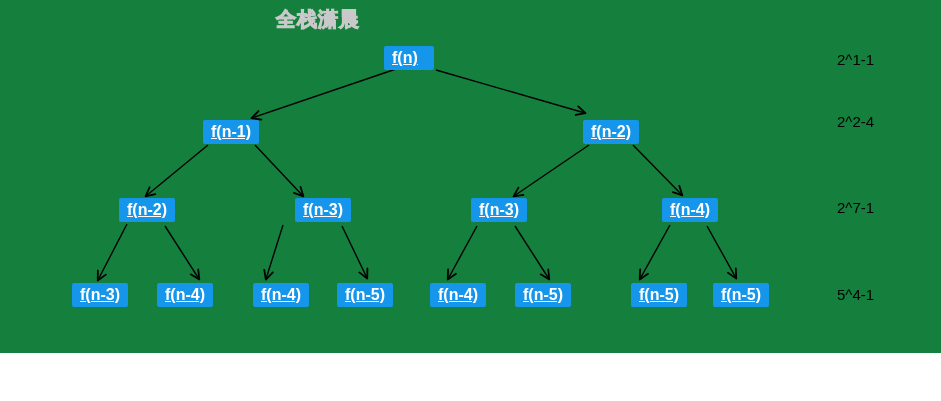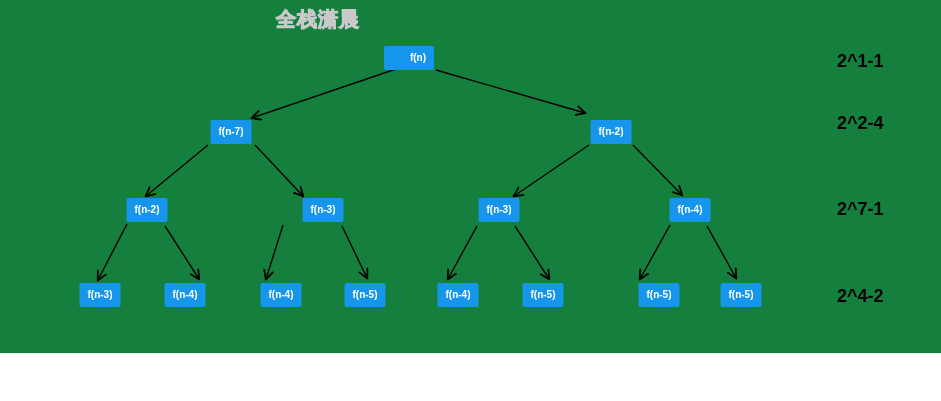--- a/index.html
+++ b/index.html
@@ -43,31 +43,32 @@
   }
   .tree-node {
     position: absolute;
     transform: translateX(-50%);
     height: 24px;
     line-height: 24px;
     padding: 0 8px;
     box-sizing: border-box;
     background: #1696eb;
     color: #ffffff;
-    font-size: 10px;
+    font-size: 16px;
     font-weight: 700;
-    text-align: right;
+    text-align: left;
     border-radius: 2px;
     white-space: nowrap;
+    text-decoration: underline;
   }
   .level-label {
     position: absolute;
     left: 837px;
-    font-size: 18px;
-    font-weight: 700;
+    font-size: 15px;
+    font-weight: 400;
     color: #000000;
     white-space: nowrap;
   }
 </style>
 </head>
 <body>
 
 <div class="canvas">
 
   <div class="watermark-top">全栈潇晨</div>
@@ -91,34 +92,34 @@
         <line x1="342" y1="226" x2="367" y2="278" stroke="#000000" stroke-width="1.4" marker-end="url(#arrowhead)"></line>
         <line x1="477" y1="226" x2="448" y2="279" stroke="#000000" stroke-width="1.4" marker-end="url(#arrowhead)"></line>
         <line x1="515" y1="226" x2="549" y2="279" stroke="#000000" stroke-width="1.4" marker-end="url(#arrowhead)"></line>
         <line x1="670" y1="225" x2="640" y2="279" stroke="#000000" stroke-width="1.4" marker-end="url(#arrowhead)"></line>
         <line x1="707" y1="226" x2="736" y2="278" stroke="#000000" stroke-width="1.4" marker-end="url(#arrowhead)"></line>
       </g>
   </svg>
 
   <div id="node-layer">
       <div class="tree-node" style="left: 409px; top: 46px; width: 50px; background: rgb(22, 150, 235); color: rgb(255, 255, 255);">f(n)</div>
-      <div class="tree-node" style="left: 231px; top: 120px; background: rgb(22, 150, 235); color: rgb(255, 255, 255);">f(n-7)</div>
+      <div class="tree-node" style="left: 231px; top: 120px; background: rgb(22, 150, 235); color: rgb(255, 255, 255);">f(n-1)</div>
       <div class="tree-node" style="left: 611px; top: 120px; background: rgb(22, 150, 235); color: rgb(255, 255, 255);">f(n-2)</div>
       <div class="tree-node" style="left: 147px; top: 198px; background: rgb(22, 150, 235); color: rgb(255, 255, 255);">f(n-2)</div>
       <div class="tree-node" style="left: 323px; top: 198px; background: rgb(22, 150, 235); color: rgb(255, 255, 255);">f(n-3)</div>
       <div class="tree-node" style="left: 499px; top: 198px; background: rgb(22, 150, 235); color: rgb(255, 255, 255);">f(n-3)</div>
       <div class="tree-node" style="left: 690px; top: 198px; background: rgb(22, 150, 235); color: rgb(255, 255, 255);">f(n-4)</div>
       <div class="tree-node" style="left: 100px; top: 283px; background: rgb(22, 150, 235); color: rgb(255, 255, 255);">f(n-3)</div>
       <div class="tree-node" style="left: 185px; top: 283px; background: rgb(22, 150, 235); color: rgb(255, 255, 255);">f(n-4)</div>
       <div class="tree-node" style="left: 281px; top: 283px; background: rgb(22, 150, 235); color: rgb(255, 255, 255);">f(n-4)</div>
       <div class="tree-node" style="left: 365px; top: 283px; background: rgb(22, 150, 235); color: rgb(255, 255, 255);">f(n-5)</div>
       <div class="tree-node" style="left: 458px; top: 283px; background: rgb(22, 150, 235); color: rgb(255, 255, 255);">f(n-4)</div>
       <div class="tree-node" style="left: 543px; top: 283px; background: rgb(22, 150, 235); color: rgb(255, 255, 255);">f(n-5)</div>
       <div class="tree-node" style="left: 659px; top: 283px; background: rgb(22, 150, 235); color: rgb(255, 255, 255);">f(n-5)</div>
       <div class="tree-node" style="left: 741px; top: 283px; background: rgb(22, 150, 235); color: rgb(255, 255, 255);">f(n-5)</div>
     </div>
 
   <div class="level-label" style="top:51px">2^1-1</div>
   <div class="level-label" style="top:113px">2^2-4</div>
   <div class="level-label" style="top:199px">2^7-1</div>
-  <div class="level-label" style="top:286px">2^4-2</div>
+  <div class="level-label" style="top:286px">5^4-1</div>
 
 </div>
 
 </body></html>

